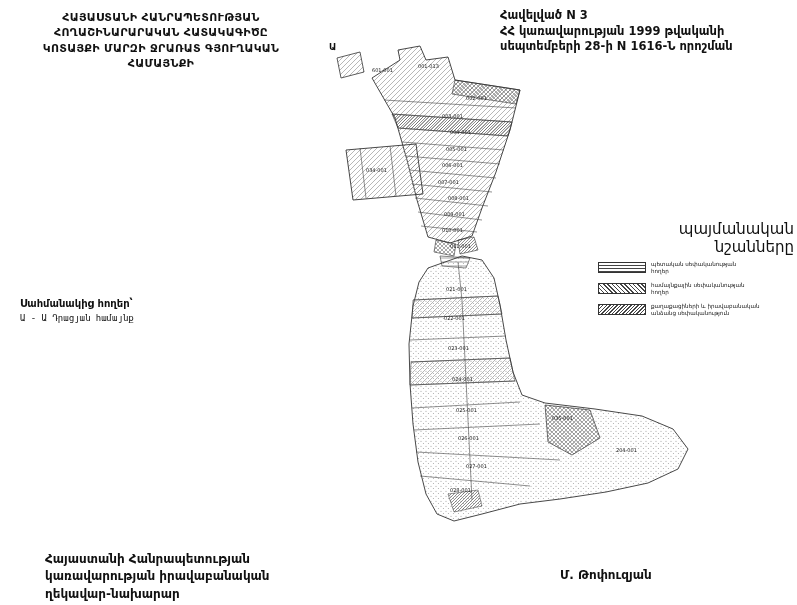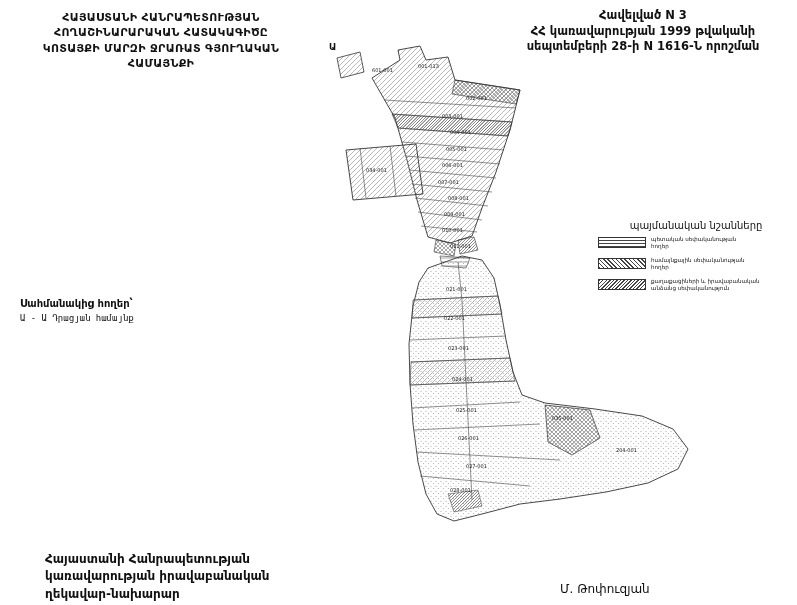--- a/index.html
+++ b/index.html
@@ -4,35 +4,35 @@
 <style>
   html,body{margin:0;padding:0;background:#e8e8e8;}
   .page{
     position:relative;width:797px;height:605px;background:#ffffff;
     font-family:"DejaVu Sans",sans-serif;color:#111;overflow:hidden;
     margin:0 auto;
   }
   .abs{position:absolute;}
   .title-block{left:10px;top:10px;width:302px;text-align:center;
     font-weight:bold;font-size:11px;line-height:1.4;letter-spacing:.3px;}
-  .annex-block{left:500px;top:8px;width:286px;text-align:center;
+  .annex-block{left:500px;top:8px;width:286px;text-align:left;
     font-weight:bold;font-size:11.5px;line-height:1.35;}
   .neighbors-block{left:20px;top:298px;width:200px;font-size:10px;}
   .neighbors-title{font-weight:bold;margin-bottom:4px;font-size:10px;}
   .neighbors-item{font-size:9px;font-family:Liberation Mono, monospace;}
   .legend-block{left:598px;top:220px;width:196px;}
-  .legend-title{font-size:10px;text-align:center;margin-bottom:5px;}
+  .legend-title{font-size:15px;text-align:right;margin-bottom:5px;}
   .legend-item{display:flex;align-items:center;margin-bottom:7px;}
   .swatch{width:46px;height:9px;border:1px solid #333;flex:0 0 auto;margin-right:5px;background:#fff;}
   .swatch-1{background:repeating-linear-gradient(0deg,#444 0 1px,transparent 1px 3px);}
   .swatch-2{background:repeating-linear-gradient(45deg,#444 0 1px,transparent 1px 3px);}
   .swatch-3{background:repeating-linear-gradient(135deg,#444 0 1px,transparent 1px 2.5px);}
   .legend-label{font-size:5.6px;line-height:1.25;}
   .footer-left{left:45px;top:551px;font-size:12px;font-weight:bold;line-height:1.45;}
-  .footer-right{left:560px;top:582px;font-size:12px;font-weight:normal;}
+  .footer-right{left:560px;top:568px;font-size:12px;font-weight:bold;}
   svg.map-svg{position:absolute;left:0;top:0;}
   .parcel-label{font-size:5px;fill:#222;font-family:"DejaVu Sans",sans-serif;}
   .north-label{font-size:9px;fill:#111;font-weight:bold;font-family:"DejaVu Sans",sans-serif;}
 </style>
 </head>
 <body>
 
 <div class="page">
 
   <svg class="map-svg" width="797" height="605" viewBox="0 0 797 605">

